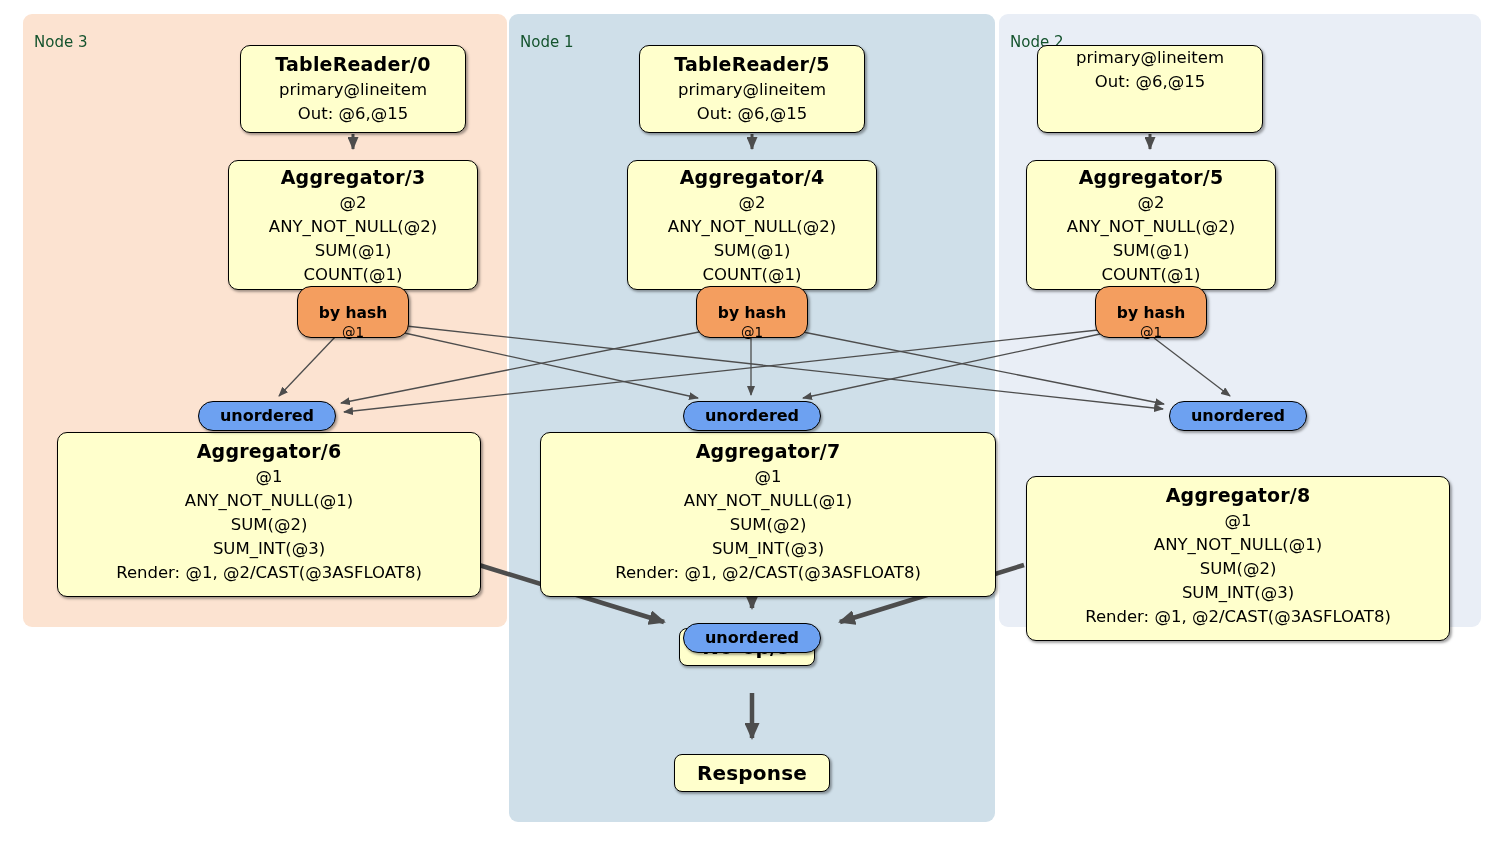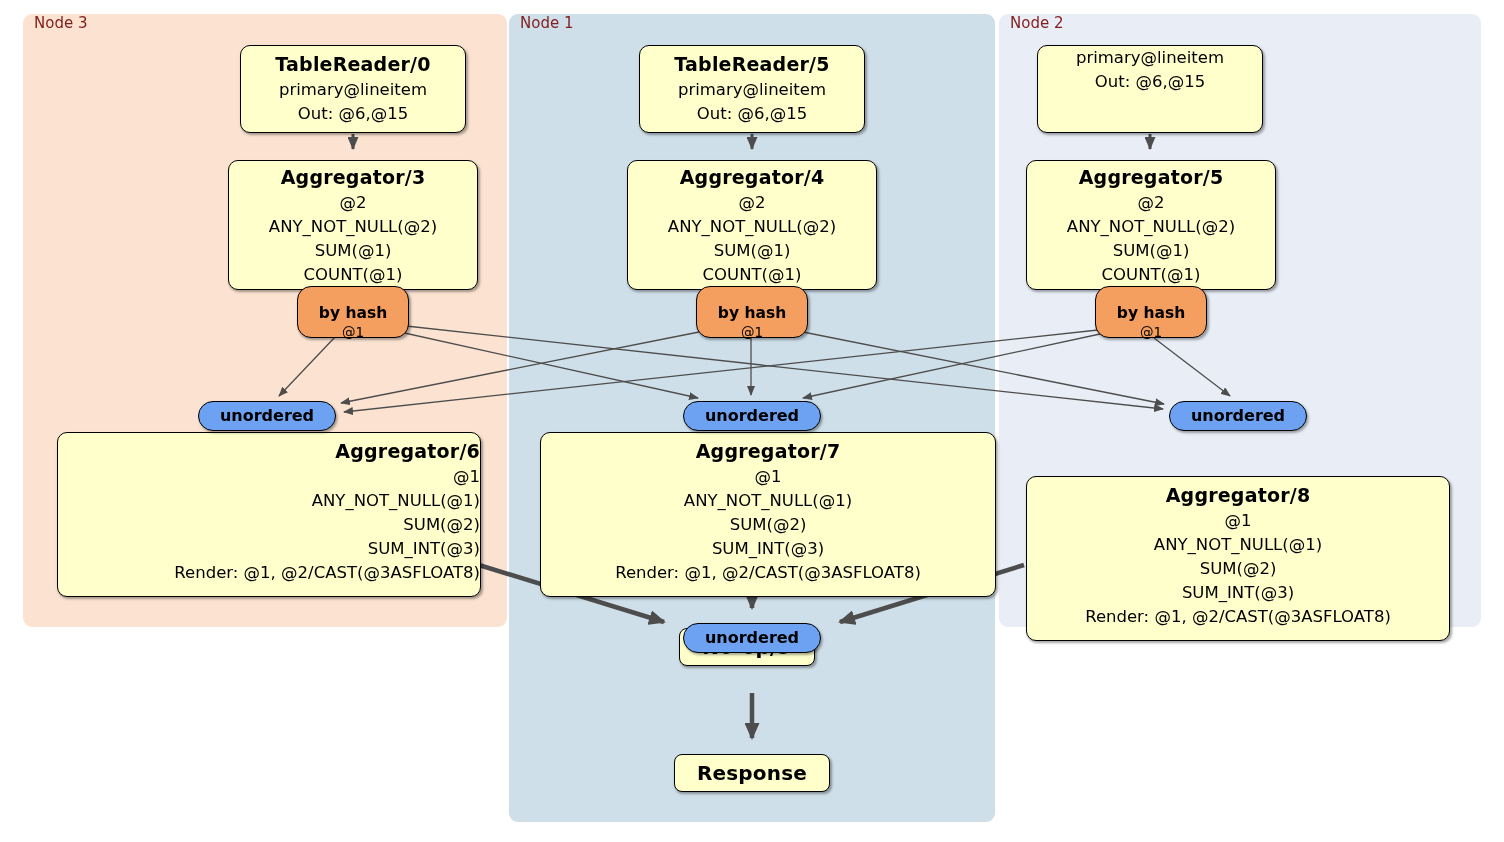--- a/index.html
+++ b/index.html
@@ -1,21 +1,21 @@
 <!DOCTYPE html>
 <html style="--node3-bg: #fce3d1; --node1-bg: #cfdfe9; --node2-bg: #e9eef6; --proc-bg: #ffffcc; --router-bg: #f49e5f; --sync-bg: #6da1f1; --edge: #4d4d4d;"><head>
 <meta charset="utf-8">
 <style>
   html,body{margin:0;padding:0;background:#ffffff;}
   .canvas{
     position:relative;width:1504px;height:842px;overflow:hidden;
     font-family:"DejaVu Sans","Liberation Sans",sans-serif;color:#000;
   }
   .region{position:absolute;border-radius:9px;z-index:0;}
-  .region-label{position:absolute;top:0;left:11px;font-size:15px;color:#7f1d1d;z-index:1;}
+  .region-label{position:absolute;top:19px;left:11px;font-size:15px;color:#14532d;z-index:1;}
   #region-node3{left:23px;top:14px;width:484px;height:613px;background:var(--node3-bg);}
   #region-node1{left:509px;top:14px;width:486px;height:808px;background:var(--node1-bg);}
   #region-node2{left:999px;top:14px;width:482px;height:613px;background:var(--node2-bg);}
   .edges{position:absolute;left:0;top:0;z-index:1;}
   .proc,.router,.sync{
     position:absolute;background:var(--proc-bg);border:1.5px solid #000;
     text-align:center;box-sizing:border-box;
     box-shadow:1.5px 2px 2.5px rgba(0,0,0,0.35);
   }
   .proc{border-radius:10px;z-index:2;}
@@ -28,21 +28,21 @@
   .sync-label{font-weight:700;font-size:16px;line-height:27px;}
   .single .proc-title{padding-top:2px;line-height:33px;font-size:20px;}
   
   #tr0{left:240px;top:45px;width:226px;height:88px;}
   #tr1{left:639px;top:45px;width:226px;height:88px;}
   #tr2{left:1037px;top:45px;width:226px;height:88px;}
   #agg3{left:228px;top:160px;width:250px;height:130px;}
   #agg4{left:627px;top:160px;width:250px;height:130px;}
   #agg5{left:1026px;top:160px;width:250px;height:130px;}
   #agg3 .proc-title,#agg4 .proc-title,#agg5 .proc-title{padding-top:3px;}
-  #agg6{left:57px;top:432px;width:424px;height:165px;text-align:right;}
+  #agg6{left:57px;top:432px;width:424px;height:165px;}
   #agg7{left:540px;top:432px;width:456px;height:165px;}
   #agg8{left:1026px;top:432px;width:424px;height:165px;margin-top:44px;}
   #noop{left:679px;top:628px;width:136px;height:38px;border-radius:8px;}
   #response{left:674px;top:754px;width:156px;height:38px;border-radius:8px;}
   
   #bh3{left:297px;top:286px;width:112px;height:52px;}
   #bh4{left:696px;top:286px;width:112px;height:52px;}
   #bh5{left:1095px;top:286px;width:112px;height:52px;}
   
   #u6{left:198px;top:401px;width:138px;height:30px;}

